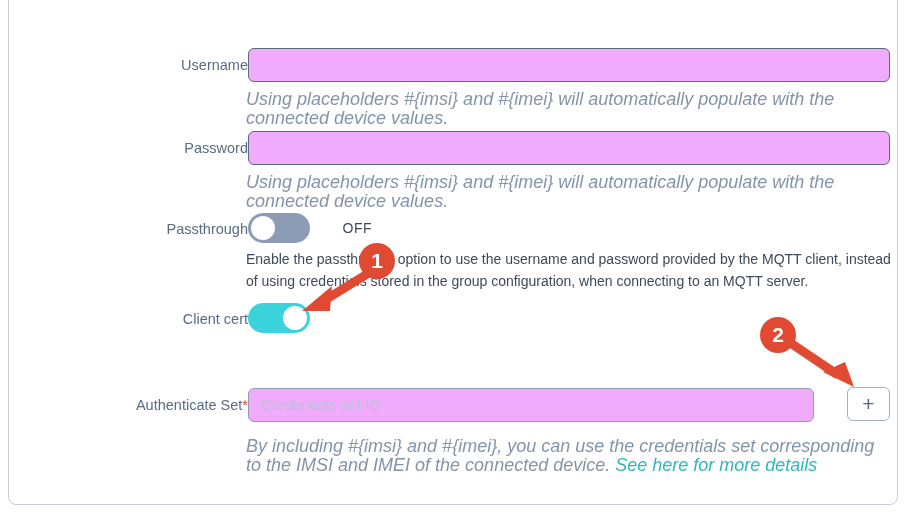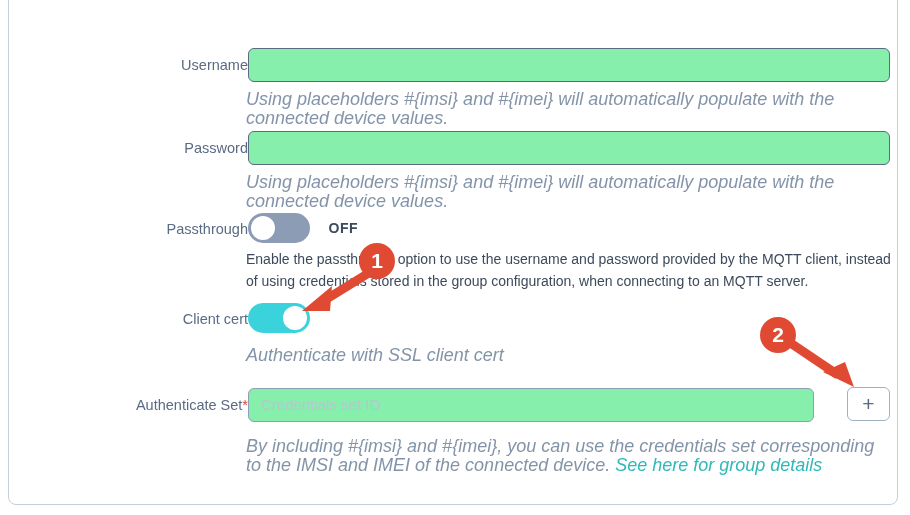--- a/index.html
+++ b/index.html
@@ -62,21 +62,21 @@
     position: absolute;
     left: 248px;
   }
 
   
   .input {
     width: 642px;
     height: 34px;
     border: 1px solid #5b6b82;
     border-radius: 6px;
-    background: #86efac;
+    background: #f0abfc;
     box-sizing: border-box;
     padding: 0 12px;
     font-family: "Liberation Sans", sans-serif;
     font-size: 14.5px;
     color: #3d4a5c;
     outline: none;
     display: block;
   }
   .input.credentials {
     width: 566px;
@@ -132,23 +132,23 @@
     height: 24px;
     border-radius: 50%;
     background: #ffffff;
   }
   .toggle.off .knob { left: 3px; }
   .toggle.on  .knob { right: 3px; }
 
   .toggle-state {
     display: inline-block;
     vertical-align: middle;
-    margin-left: 14px;
+    margin-left: 28px;
     font-size: 14px;
-    font-weight: bold;
+    font-weight: normal;
     color: #3d4a5c;
     letter-spacing: 0.6px;
   }
 
   
   .plus-btn {
     position: absolute;
     left: 847px;
     top: 387px;
     width: 43px;
@@ -224,35 +224,34 @@
   <div class="desc" style="top:248px;">Enable the passthrough option to use the username and password provided by the MQTT client, instead of using credentials stored in the group configuration, when connecting to an MQTT server.</div>
 
   <div class="row" style="top:303px;">
     <div class="label" style="top:7px;">Client cert</div>
     <div class="field" style="top:0;">
       <span class="toggle on">
         <span class="knob"></span>
       </span>
     </div>
   </div>
-  <div class="helper" style="top:346px;">Authenticate with SSL client cert</div>
 
   <div class="row" style="top:388px;">
     <div class="label" style="top:8px;">
       <span>Authenticate Set</span><span class="req">*</span>
     </div>
     <div class="field" style="top:0;">
       <input class="input credentials" type="text" value="" placeholder="Credentials set ID" style="">
     </div>
   </div>
 
   <button class="plus-btn">+</button>
 
   <div class="helper" style="top:437px;">
-    <span>By including #{imsi} and #{imei}, you can use the credentials set corresponding to the IMSI and IMEI of the connected device. </span><span class="link">See here for group details</span>
+    <span>By including #{imsi} and #{imei}, you can use the credentials set corresponding to the IMSI and IMEI of the connected device. </span><span class="link">See here for more details</span>
   </div>
 
 </div>
 
 <div class="annotations">
   <svg width="910" height="515" style="position:absolute;left:0;top:0;">
 
     <g>
       <path d="M 372,271 L 325,300" stroke="#e04a33" stroke-width="9" stroke-linecap="butt" fill="none"></path>
       <path d="M 302,311 L 332,286 L 330,311 Z" fill="#e04a33"></path>

